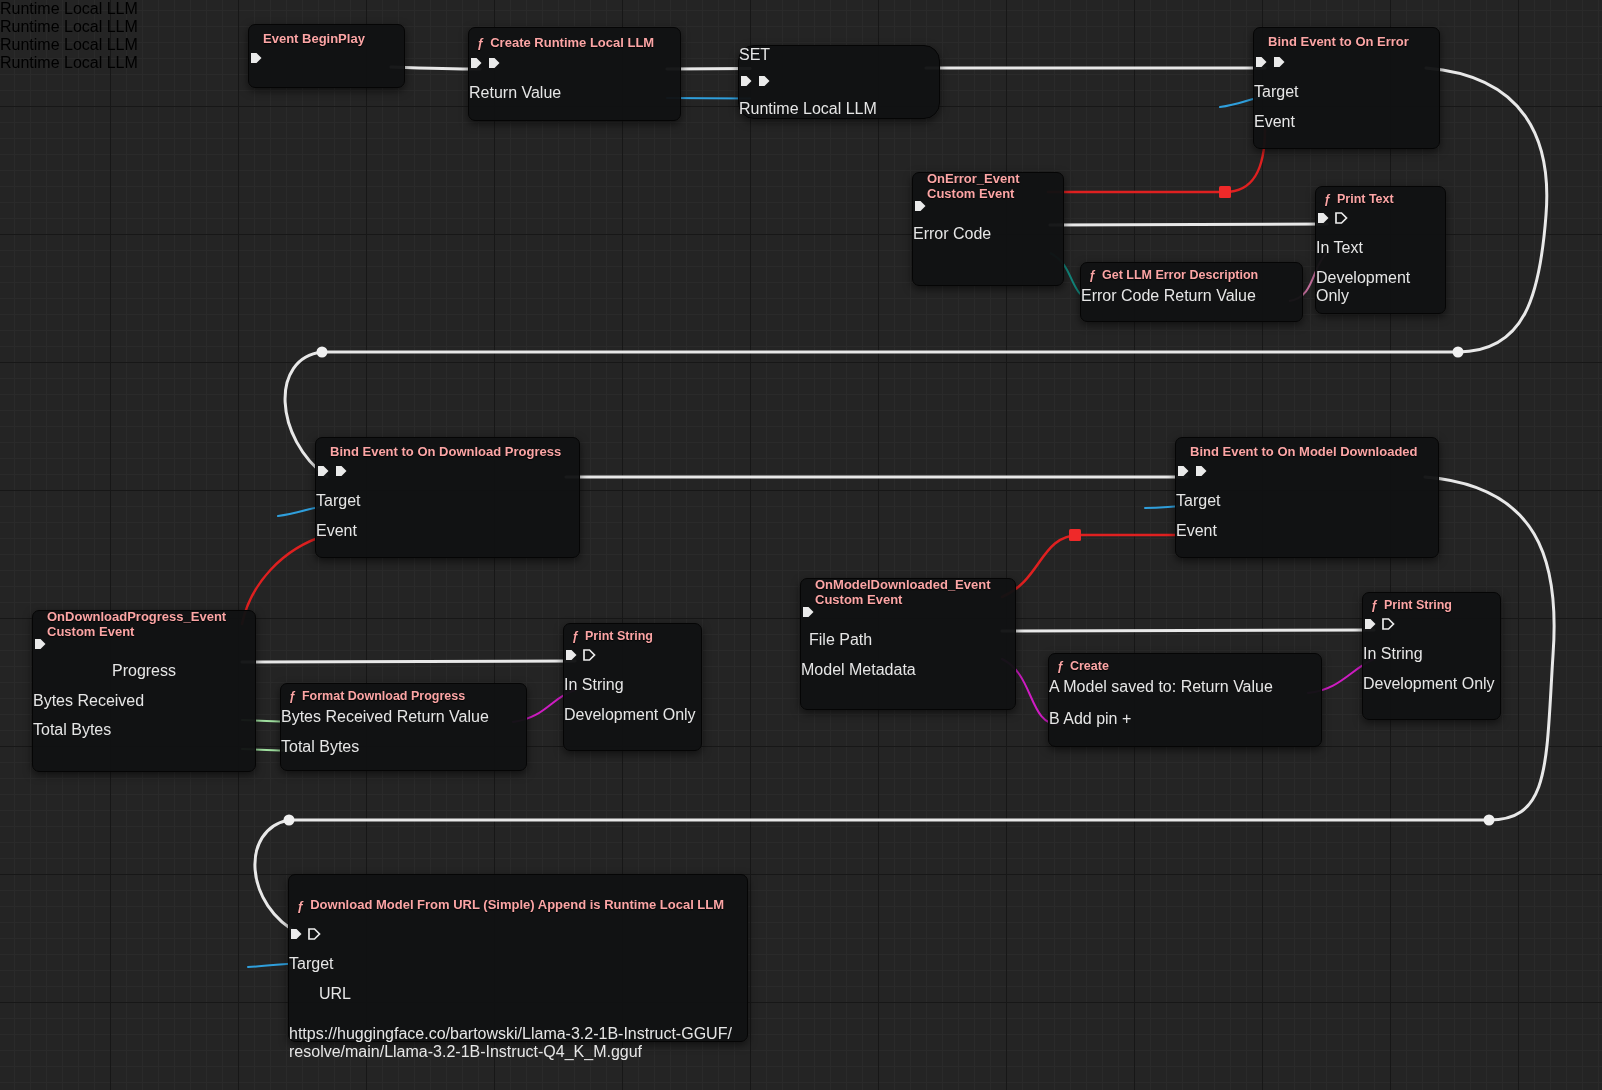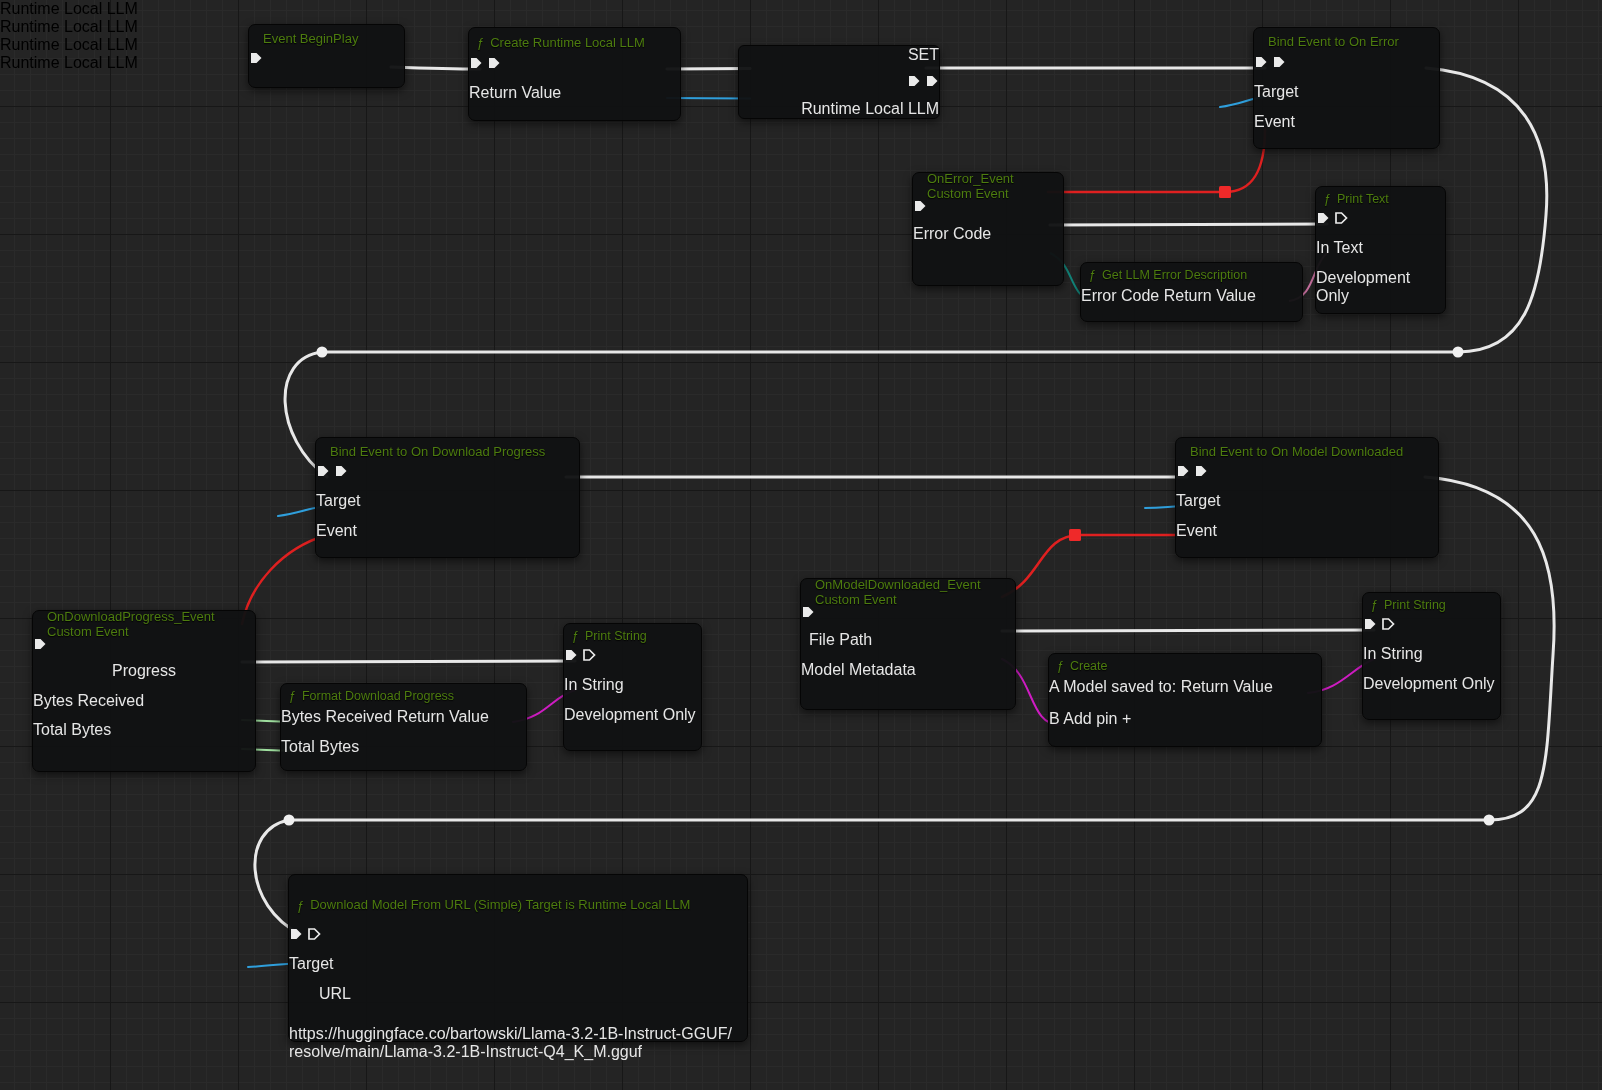--- a/index.html
+++ b/index.html
@@ -16,21 +16,21 @@
     background-position:110px 106px,110px 106px,14px 10px,14px 10px;
   }
   svg.wires{position:absolute;left:0;top:0;z-index:1;pointer-events:none;}
   .node{
     position:absolute;z-index:2;background:rgba(17,18,19,.96);
     border:1px solid #050505;border-radius:7px;
     box-shadow:0 3px 9px rgba(0,0,0,.55);color:#e6e6e6;
   }
   .hdr{
     display:flex;align-items:center;gap:6px;padding:0 8px;height:26px;
-    border-radius:6px 6px 0 0;font-weight:normal;font-size:13px;color:#4d7c0f;
+    border-radius:6px 6px 0 0;font-weight:bold;font-size:13px;color:#fca5a5;
     text-shadow:0 1px 1px rgba(0,0,0,.9);position:relative;
   }
   .hdr-blue{background:linear-gradient(100deg,#69a" 0,#000 0);background:linear-gradient(100deg,#5f90b2 0%,#39586f 40%,#131c23 100%);}
   .hdr-green{background:linear-gradient(100deg,#5a7a50 0%,#3a5233 40%,#121a0d 100%);}
   .hdr-red{background:linear-gradient(100deg,#9c2222 0%,#6e1717 45%,#2c0a0a 100%);}
   .hdr-bind{background:linear-gradient(100deg,#54809f 0%,#2e4a5e 45%,#10181e 100%);}
   .hdr.two{height:40px;align-items:flex-start;padding-top:4px;}
   .hcol{display:flex;flex-direction:column;line-height:15px;}
   .hsub{font-weight:normal;font-style:italic;font-size:11.5px;color:#d08a62;}
   .hsub-blue{font-weight:normal;font-style:italic;font-size:11.5px;color:#8fb8d4;}
@@ -152,21 +152,21 @@
           <path d="M2 2 L7.5 2 L12.5 7 L7.5 12 L2 12 Z" fill="#eaeaea"></path>
         </svg>
     </div>
     <div class="row" style="height:30px;">
       <span class="sp"></span>
       <span>Return Value</span>
       <span class="pc" style="background:#2f9fdc;"></span>
     </div>
   </div>
 
-  <div class="node" style="left:738px;top:45px;width:200px;height:72px;border-radius:6px;text-align:right;">
+  <div class="node" style="left:738px;top:45px;width:200px;height:72px;border-radius:16px;">
     <div class="set-grad" style="border-radius:9px 9px 0 0;"></div>
     <div class="set-title">SET</div>
     <div class="row" style="height:26px;margin-top:10px;position:relative;">
       <svg class="pe" width="14" height="14" viewBox="0 0 14 14">
           <path d="M2 2 L7.5 2 L12.5 7 L7.5 12 L2 12 Z" fill="#eaeaea"></path>
         </svg>
       <span class="sp"></span>
       <svg class="pe" width="14" height="14" viewBox="0 0 14 14">
           <path d="M2 2 L7.5 2 L12.5 7 L7.5 12 L2 12 Z" fill="#eaeaea"></path>
         </svg>
@@ -465,21 +465,21 @@
     </div>
     <div class="devbanner">Development Only</div>
     <div class="chevwrap"><span class="chev"></span></div>
   </div>
 
   <div class="node" style="left:288px;top:874px;width:458px;height:166px;">
     <div class="hdr hdr-blue two" style="height:46px;padding-top:6px;">
       <span class="fico" style="margin-top:2px;">ƒ</span>
       <div class="hcol" style="line-height:17px;">
         <span>Download Model From URL (Simple)</span>
-        <span class="hsub-blue">Target is Runtime Local LLM</span>
+        <span class="hsub-blue">Append is Runtime Local LLM</span>
       </div>
     </div>
     <div class="row" style="height:28px;">
       <svg class="pe" width="14" height="14" viewBox="0 0 14 14">
           <path d="M2 2 L7.5 2 L12.5 7 L7.5 12 L2 12 Z" fill="#eaeaea"></path>
         </svg>
       <span class="sp"></span>
       <svg class="pe" width="14" height="14" viewBox="0 0 14 14">
           <path d="M2 2 L7.5 2 L12.5 7 L7.5 12 L2 12 Z" fill="none" stroke="#eaeaea" stroke-width="1.7"></path>
         </svg>

